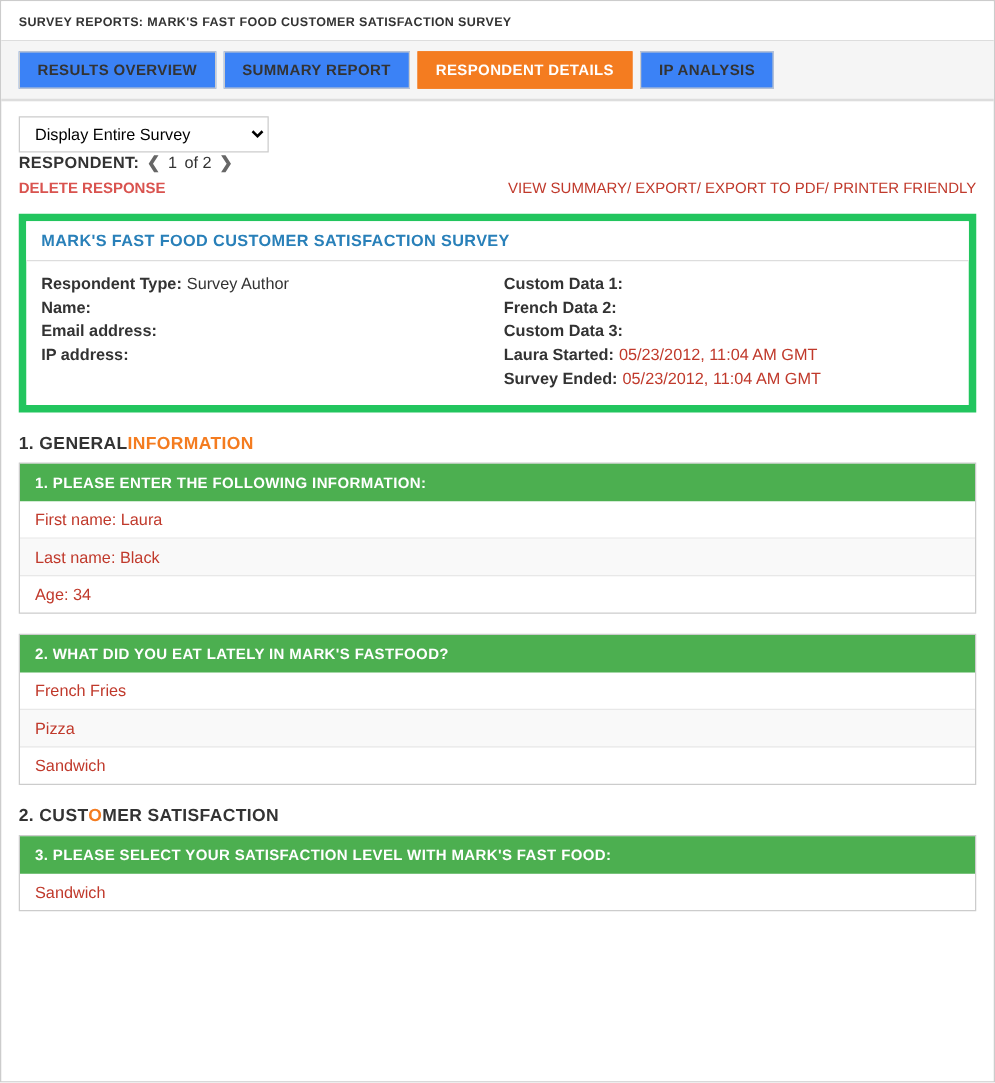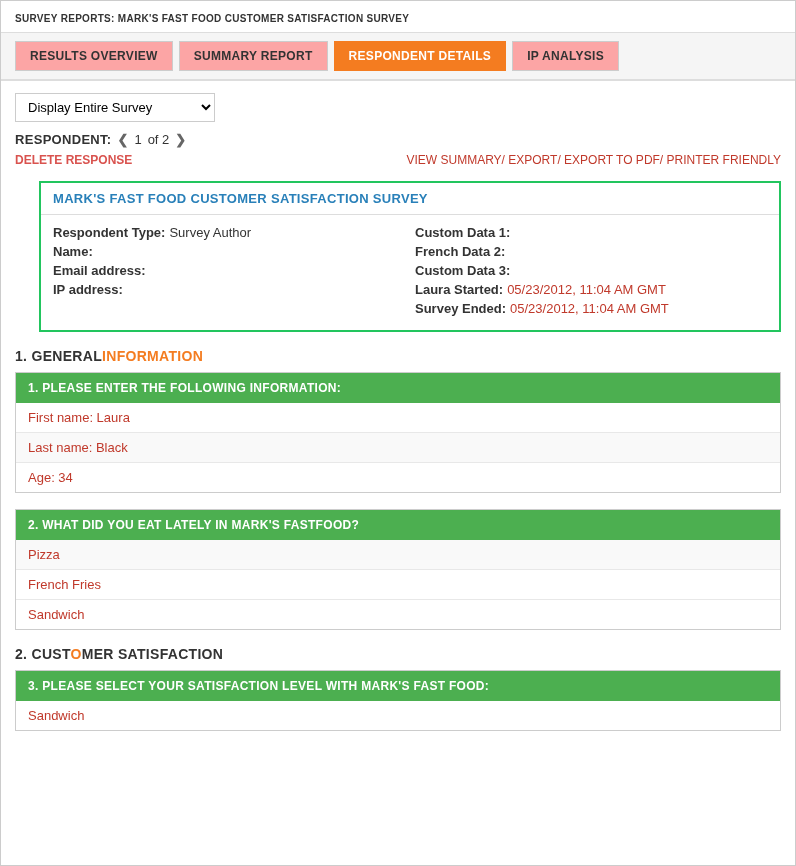--- a/index.html
+++ b/index.html
@@ -30,39 +30,38 @@
     .tabs-bar {
       background: #f5f5f5;
       padding: 8px 14px;
       display: flex;
       gap: 6px;
       border-bottom: 2px solid #ddd;
     }
     .tab-btn {
       padding: 7px 14px;
       border: 1px solid #ccc;
-      background: #fca5a5;
+      background: #3b82f6;
       color: #333;
       font-size: 12px;
       font-weight: bold;
       cursor: pointer;
       letter-spacing: 0.3px;
     }
     .tab-btn.active {
       background: #f47c20;
       color: #fff;
       border-color: #f47c20;
     }
     .content-area {
       padding: 12px 14px;
     }
     .display-survey-row {
       display: flex;
       align-items: center;
-      margin-bottom: 10px;
     }
     .display-select {
       padding: 5px 8px;
       border: 1px solid #ccc;
       background: #fff;
       font-size: 13px;
       width: 200px;
       cursor: pointer;
     }
     .respondent-row {
@@ -101,23 +100,22 @@
       text-decoration: none;
       cursor: pointer;
       text-transform: uppercase;
     }
     .view-links {
       font-size: 12px;
       color: #c0392b;
       cursor: pointer;
     }
     .survey-info-box {
-      border: 2px solid #22c55e;
+      border: 6px solid #22c55e;
       margin-bottom: 16px;
-      margin-left: 24px;
     }
     .survey-info-title {
       background: #fff;
       padding: 8px 12px;
       font-size: 13px;
       font-weight: bold;
       color: #2980b9;
       border-bottom: 1px solid #ddd;
       letter-spacing: 0.3px;
     }
@@ -271,22 +269,22 @@
 
     <div class="question-block">
       <div class="question-header">1. PLEASE ENTER THE FOLLOWING INFORMATION:</div>
       <div class="answer-row">First name: Laura</div>
       <div class="answer-row even">Last name: Black</div>
       <div class="answer-row">Age: 34</div>
     </div>
 
     <div class="question-block">
       <div class="question-header">2. WHAT DID YOU EAT LATELY IN MARK'S FASTFOOD?</div>
+      <div class="answer-row">French Fries</div>
       <div class="answer-row even">Pizza</div>
-      <div class="answer-row">French Fries</div>
       <div class="answer-row">Sandwich</div>
     </div>
 
     <div class="section-heading">
       <span>2.</span>
       <span style="color:#333;"> CUST</span><span class="section-color">O</span><span style="color:#333;">MER SATISFACTION</span>
     </div>
 
     <div class="question-block">
       <div class="question-header">3. PLEASE SELECT YOUR SATISFACTION LEVEL WITH MARK'S FAST FOOD:</div>

